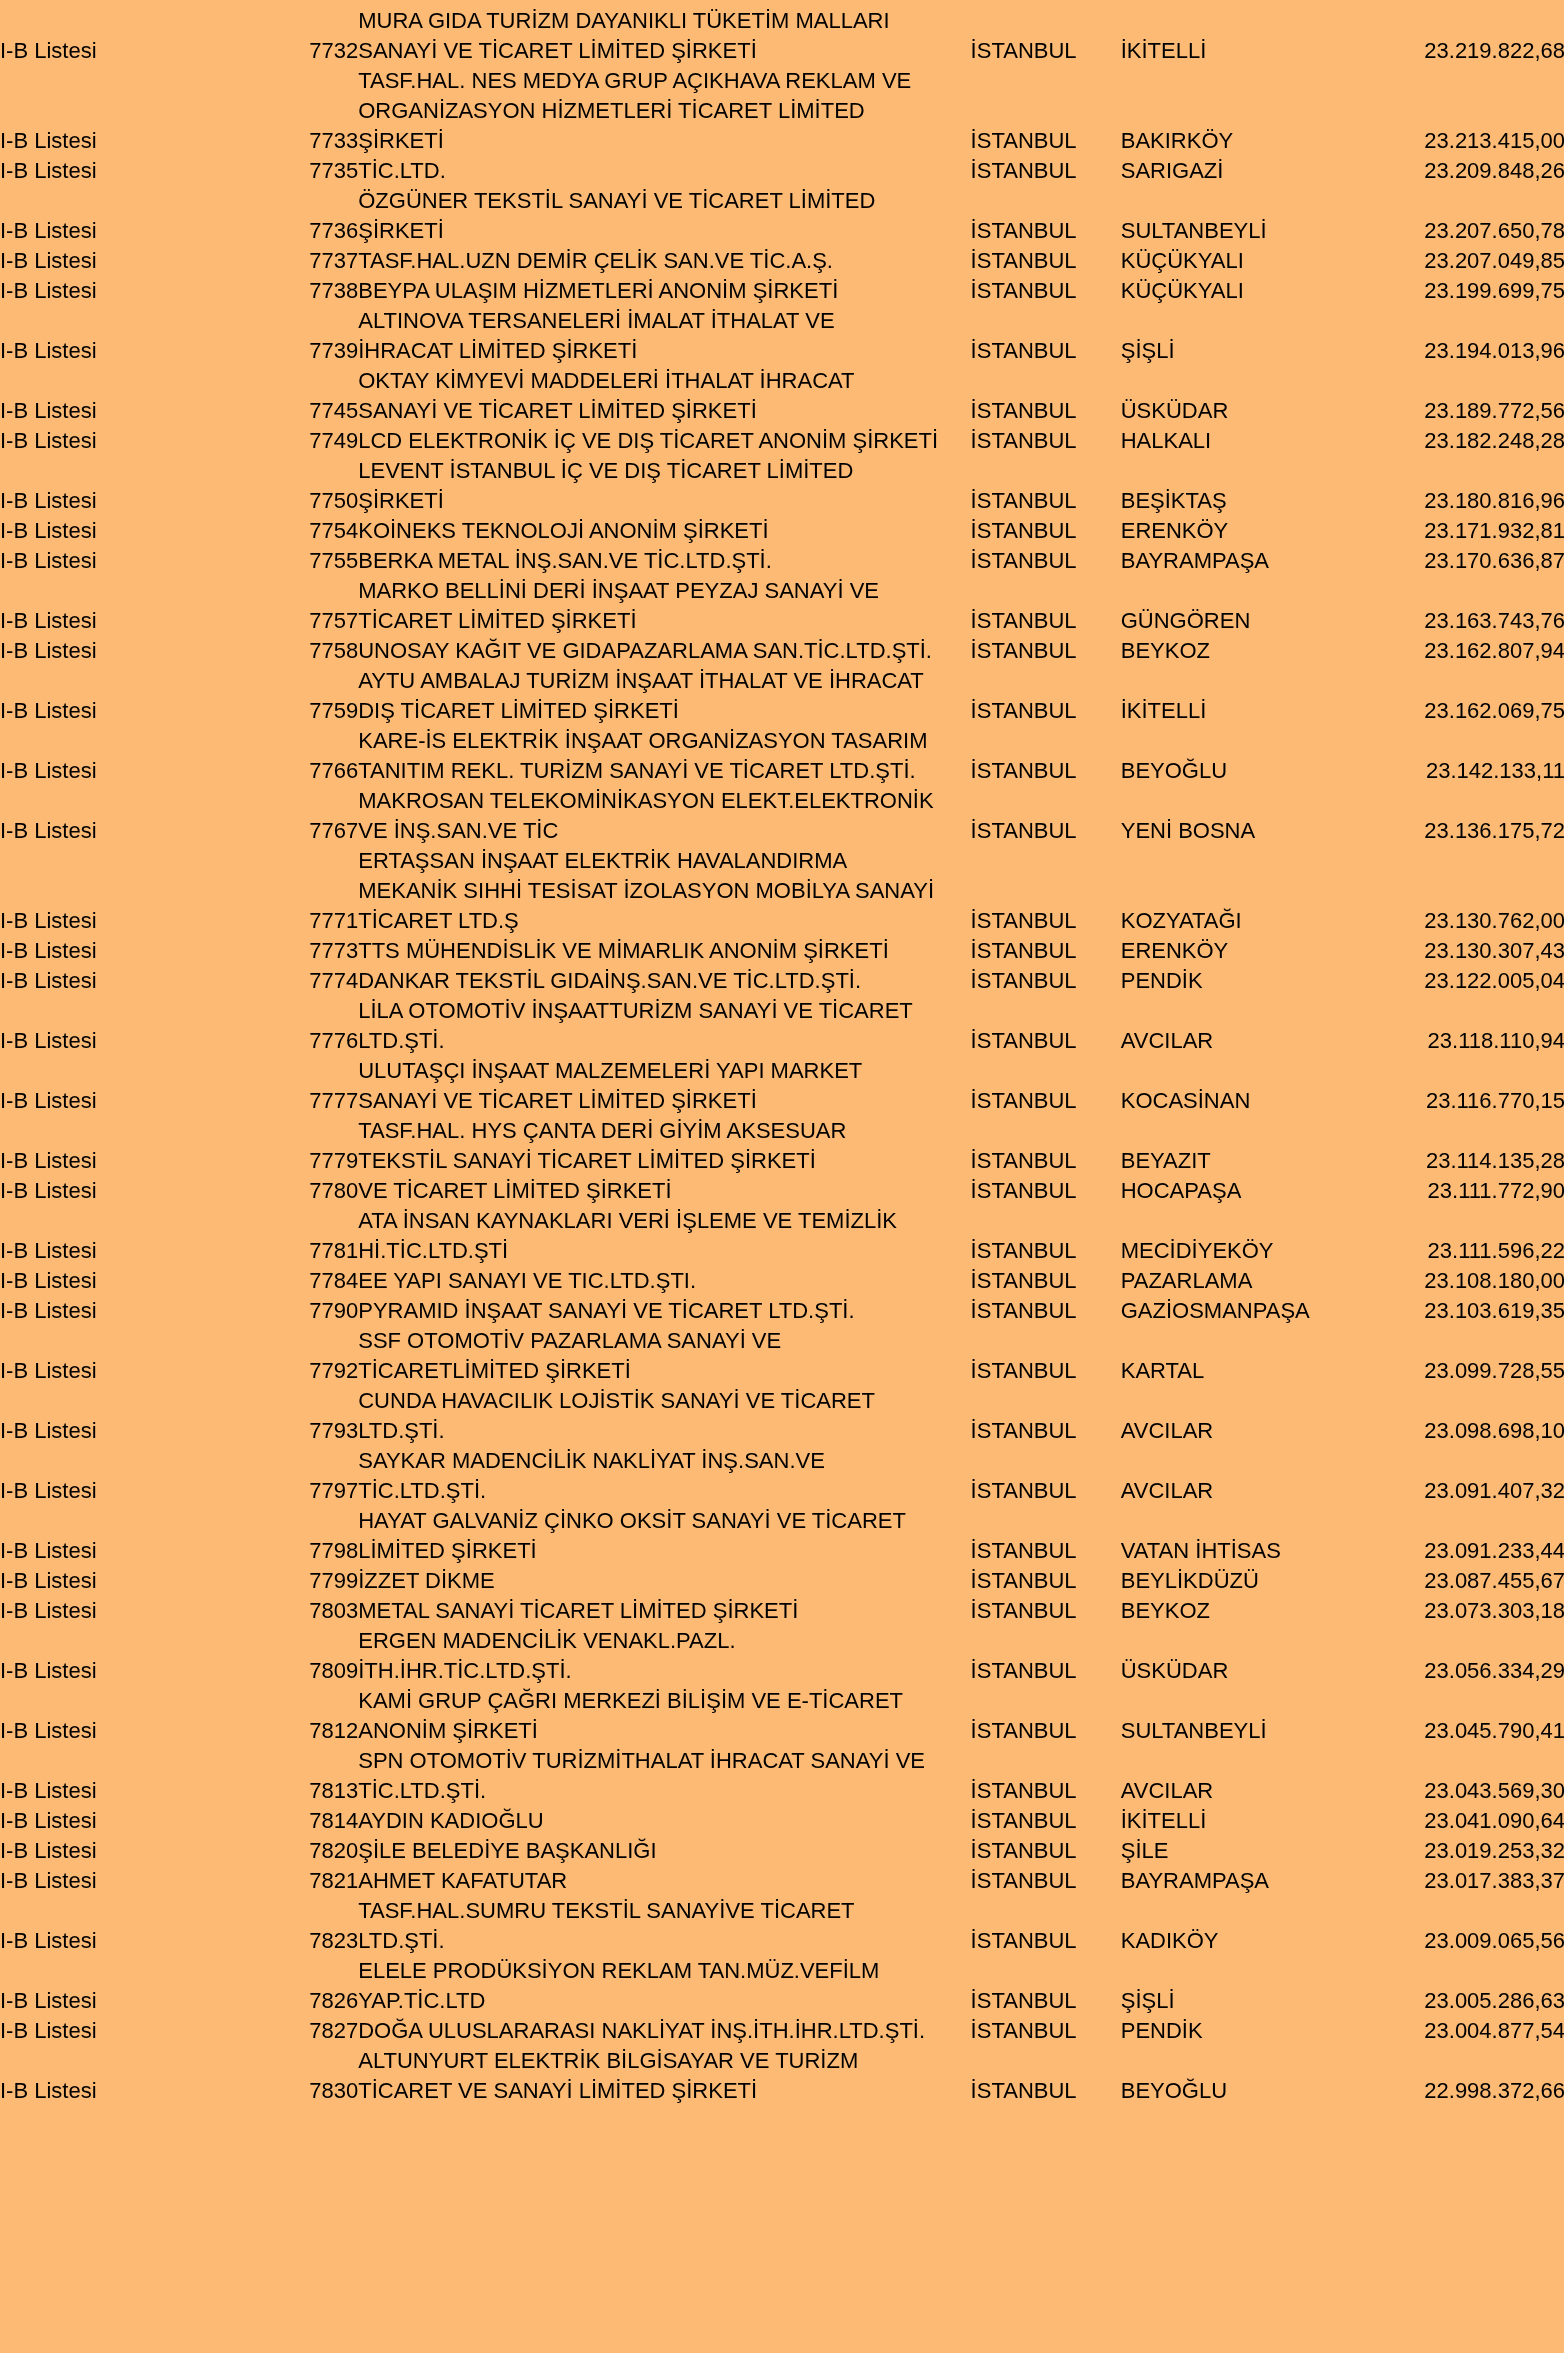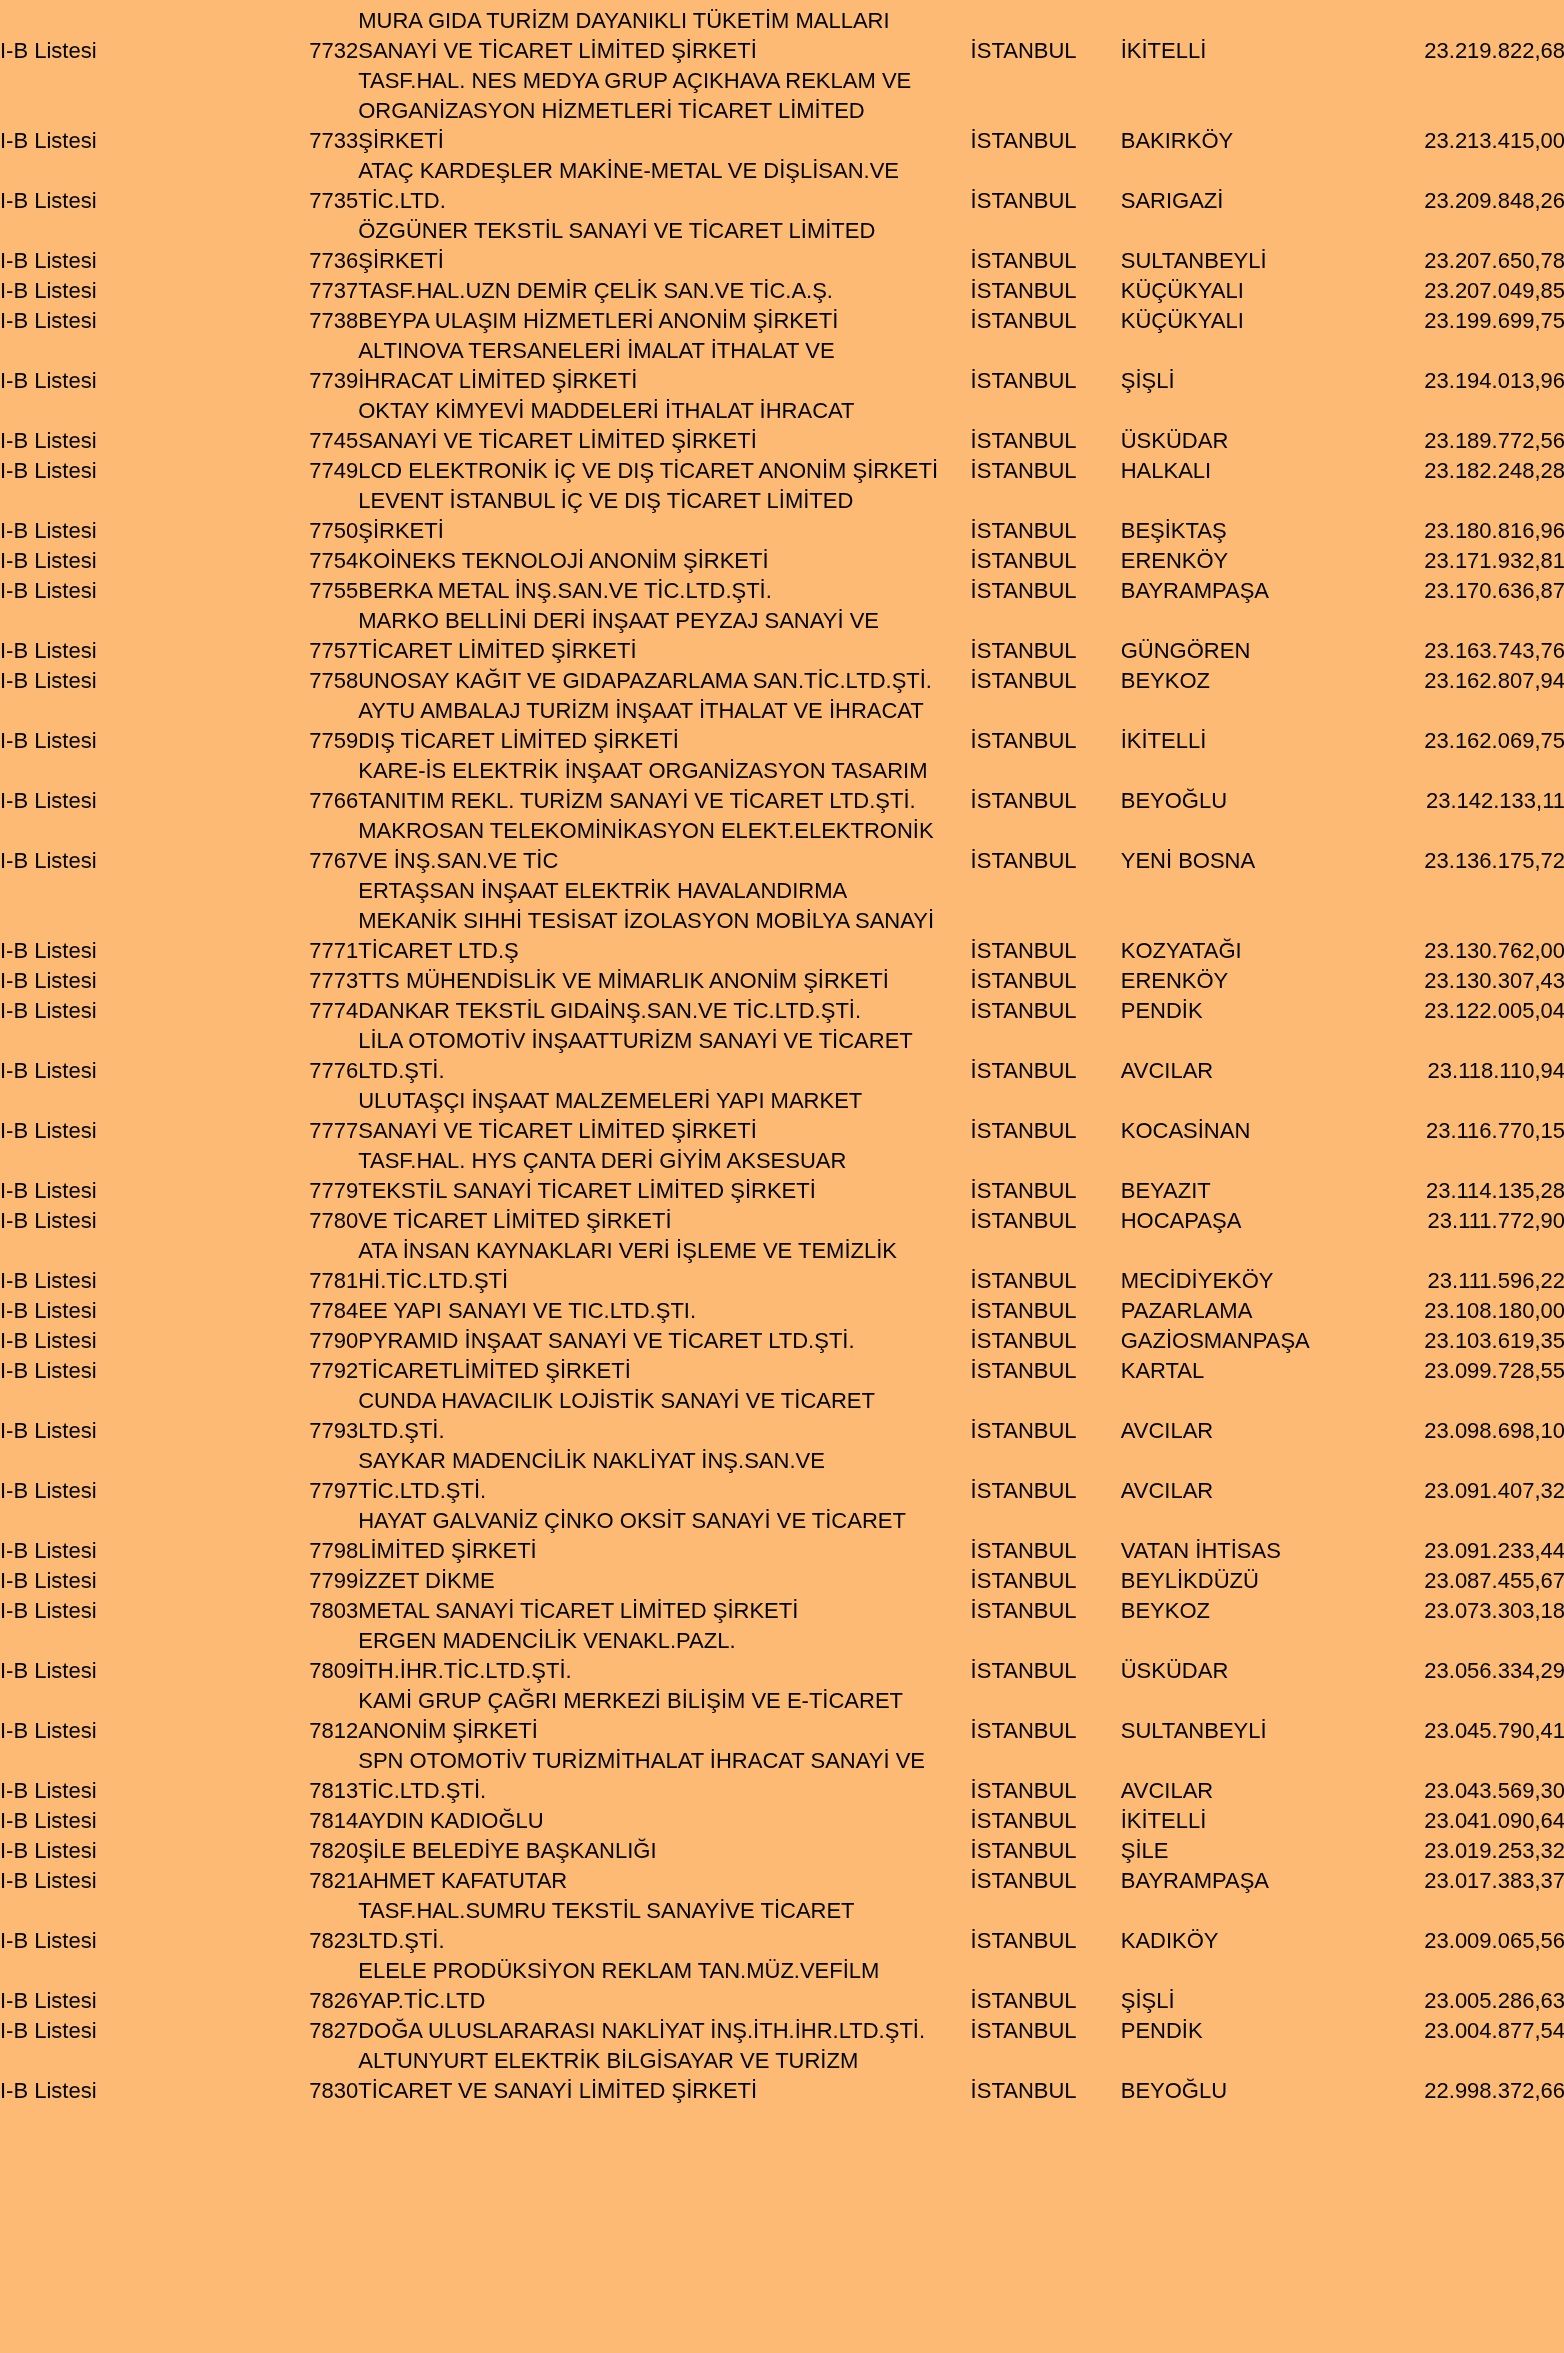--- a/index.html
+++ b/index.html
@@ -120,28 +120,20 @@
         </tr>
         <tr class="row">
           <td class="list-cell">I-B Listesi</td>
           <td class="no-cell">7733</td>
           <td class="name-cell">ŞİRKETİ</td>
           <td class="city-cell">İSTANBUL</td>
           <td class="dist-cell">BAKIRKÖY</td>
           <td class="amt-cell">23.213.415,00</td>
         </tr>
         <tr class="row">
-          <td class="list-cell"></td>
-          <td class="no-cell"></td>
-          <td class="name-cell">ATAÇ KARDEŞLER MAKİNE-METAL VE DİŞLİSAN.VE</td>
-          <td class="city-cell"></td>
-          <td class="dist-cell"></td>
-          <td class="amt-cell"></td>
-        </tr>
-        <tr class="row">
           <td class="list-cell">I-B Listesi</td>
           <td class="no-cell">7735</td>
           <td class="name-cell">TİC.LTD.</td>
           <td class="city-cell">İSTANBUL</td>
           <td class="dist-cell">SARIGAZİ</td>
           <td class="amt-cell">23.209.848,26</td>
         </tr>
         <tr class="row">
           <td class="list-cell"></td>
           <td class="no-cell"></td>
@@ -438,20 +430,28 @@
           <td class="dist-cell">PAZARLAMA</td>
           <td class="amt-cell">23.108.180,00</td>
         </tr>
         <tr class="row">
           <td class="list-cell">I-B Listesi</td>
           <td class="no-cell">7790</td>
           <td class="name-cell">PYRAMID İNŞAAT SANAYİ VE TİCARET LTD.ŞTİ.</td>
           <td class="city-cell">İSTANBUL</td>
           <td class="dist-cell">GAZİOSMANPAŞA</td>
           <td class="amt-cell">23.103.619,35</td>
+        </tr>
+        <tr class="row">
+          <td class="list-cell"></td>
+          <td class="no-cell"></td>
+          <td class="name-cell">SSF OTOMOTİV PAZARLAMA SANAYİ VE</td>
+          <td class="city-cell"></td>
+          <td class="dist-cell"></td>
+          <td class="amt-cell"></td>
         </tr>
         <tr class="row">
           <td class="list-cell">I-B Listesi</td>
           <td class="no-cell">7792</td>
           <td class="name-cell">TİCARETLİMİTED ŞİRKETİ</td>
           <td class="city-cell">İSTANBUL</td>
           <td class="dist-cell">KARTAL</td>
           <td class="amt-cell">23.099.728,55</td>
         </tr>
         <tr class="row">

